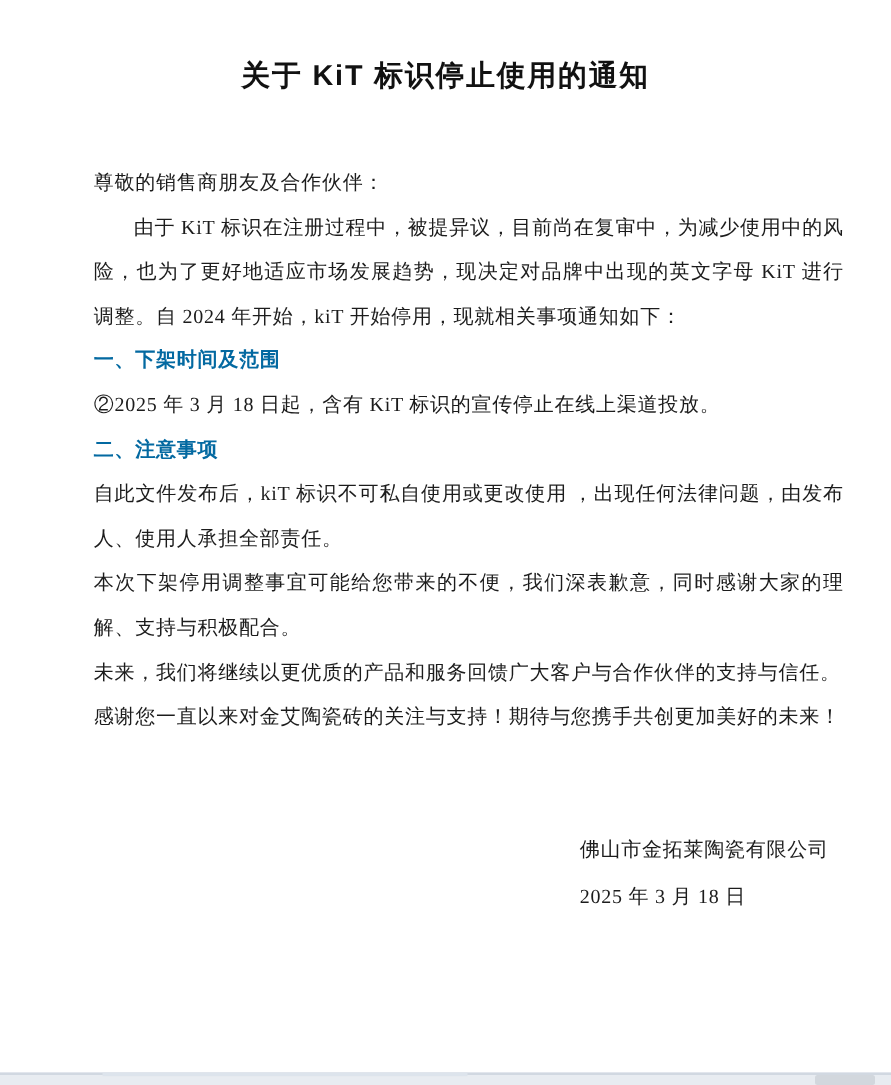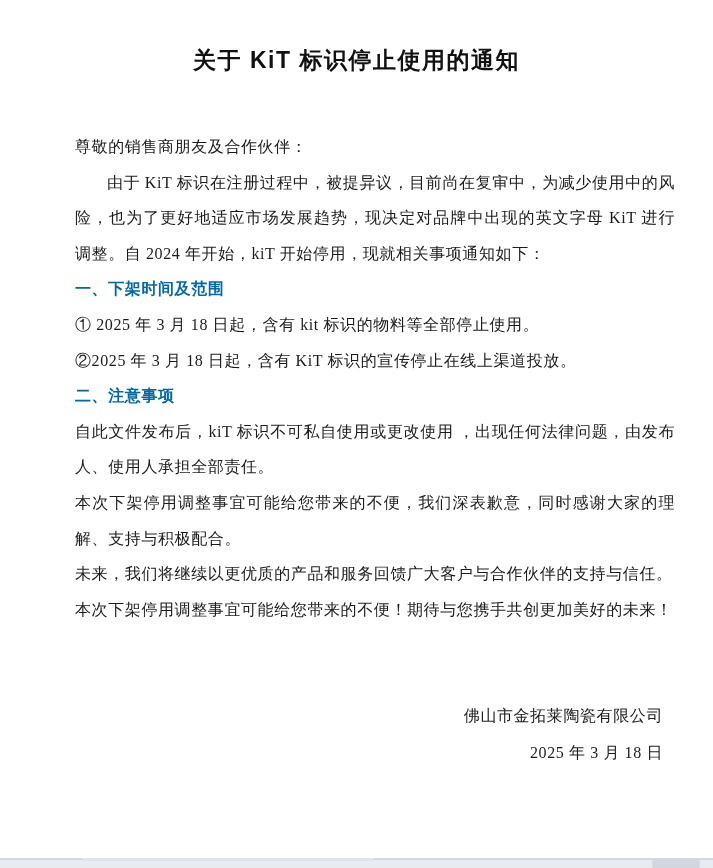--- a/index.html
+++ b/index.html
@@ -39,21 +39,21 @@
     letter-spacing: 0.6px;
     font-family: "Liberation Sans", "DejaVu Sans", sans-serif;
     font-weight: 700;
     color: #0369a1;
   }
   .indent { text-indent: 2em; }
   .salutation { text-align: right; }
   .signature-block {
     margin: 70px 50px 0 auto;
     width: fit-content;
-    text-align: right;
+    text-align: left;
     font-size: 16px;
     line-height: 37px;
     letter-spacing: 0.6px;
   }
   .bottom-bar {
     position: absolute;
     left: 0;
     bottom: 0;
     width: 713px;
     height: 8px;
@@ -87,33 +87,32 @@
   <h1 class="page-title">关于 KiT 标识停止使用的通知</h1>
 
   <div class="content">
 
     <p class="salutation">尊敬的销售商朋友及合作伙伴：</p>
 
     <p class="indent">由于 KiT 标识在注册过程中，被提异议，目前尚在复审中，为减少使用中的风险，也为了更好地适应市场发展趋势，现决定对品牌中出现的英文字母 KiT 进行调整。自 2024 年开始，kiT 开始停用，现就相关事项通知如下：</p>
 
     <h2>一、下架时间及范围</h2>
 
-    <p>① 2025 年 3 月 18 日起，含有 kit 标识的物料等全部停止使用。</p>
 
     <p>②2025 年 3 月 18 日起，含有 KiT 标识的宣传停止在线上渠道投放。</p>
 
     <h2>二、注意事项</h2>
 
     <p>自此文件发布后，kiT 标识不可私自使用或更改使用 ，出现任何法律问题，由发布人、使用人承担全部责任。</p>
 
     <p>本次下架停用调整事宜可能给您带来的不便，我们深表歉意，同时感谢大家的理解、支持与积极配合。</p>
 
     <p>未来，我们将继续以更优质的产品和服务回馈广大客户与合作伙伴的支持与信任。</p>
 
-    <p>本次下架停用调整事宜可能给您带来的不便！期待与您携手共创更加美好的未来！</p>
+    <p>感谢您一直以来对金艾陶瓷砖的关注与支持！期待与您携手共创更加美好的未来！</p>
 
   </div>
 
   <div class="signature-block">
     <div>佛山市金拓莱陶瓷有限公司</div>
     <div>2025 年 3 月 18 日</div>
   </div>
 
   <div class="bottom-bar">
     <div class="track-tint"></div>

